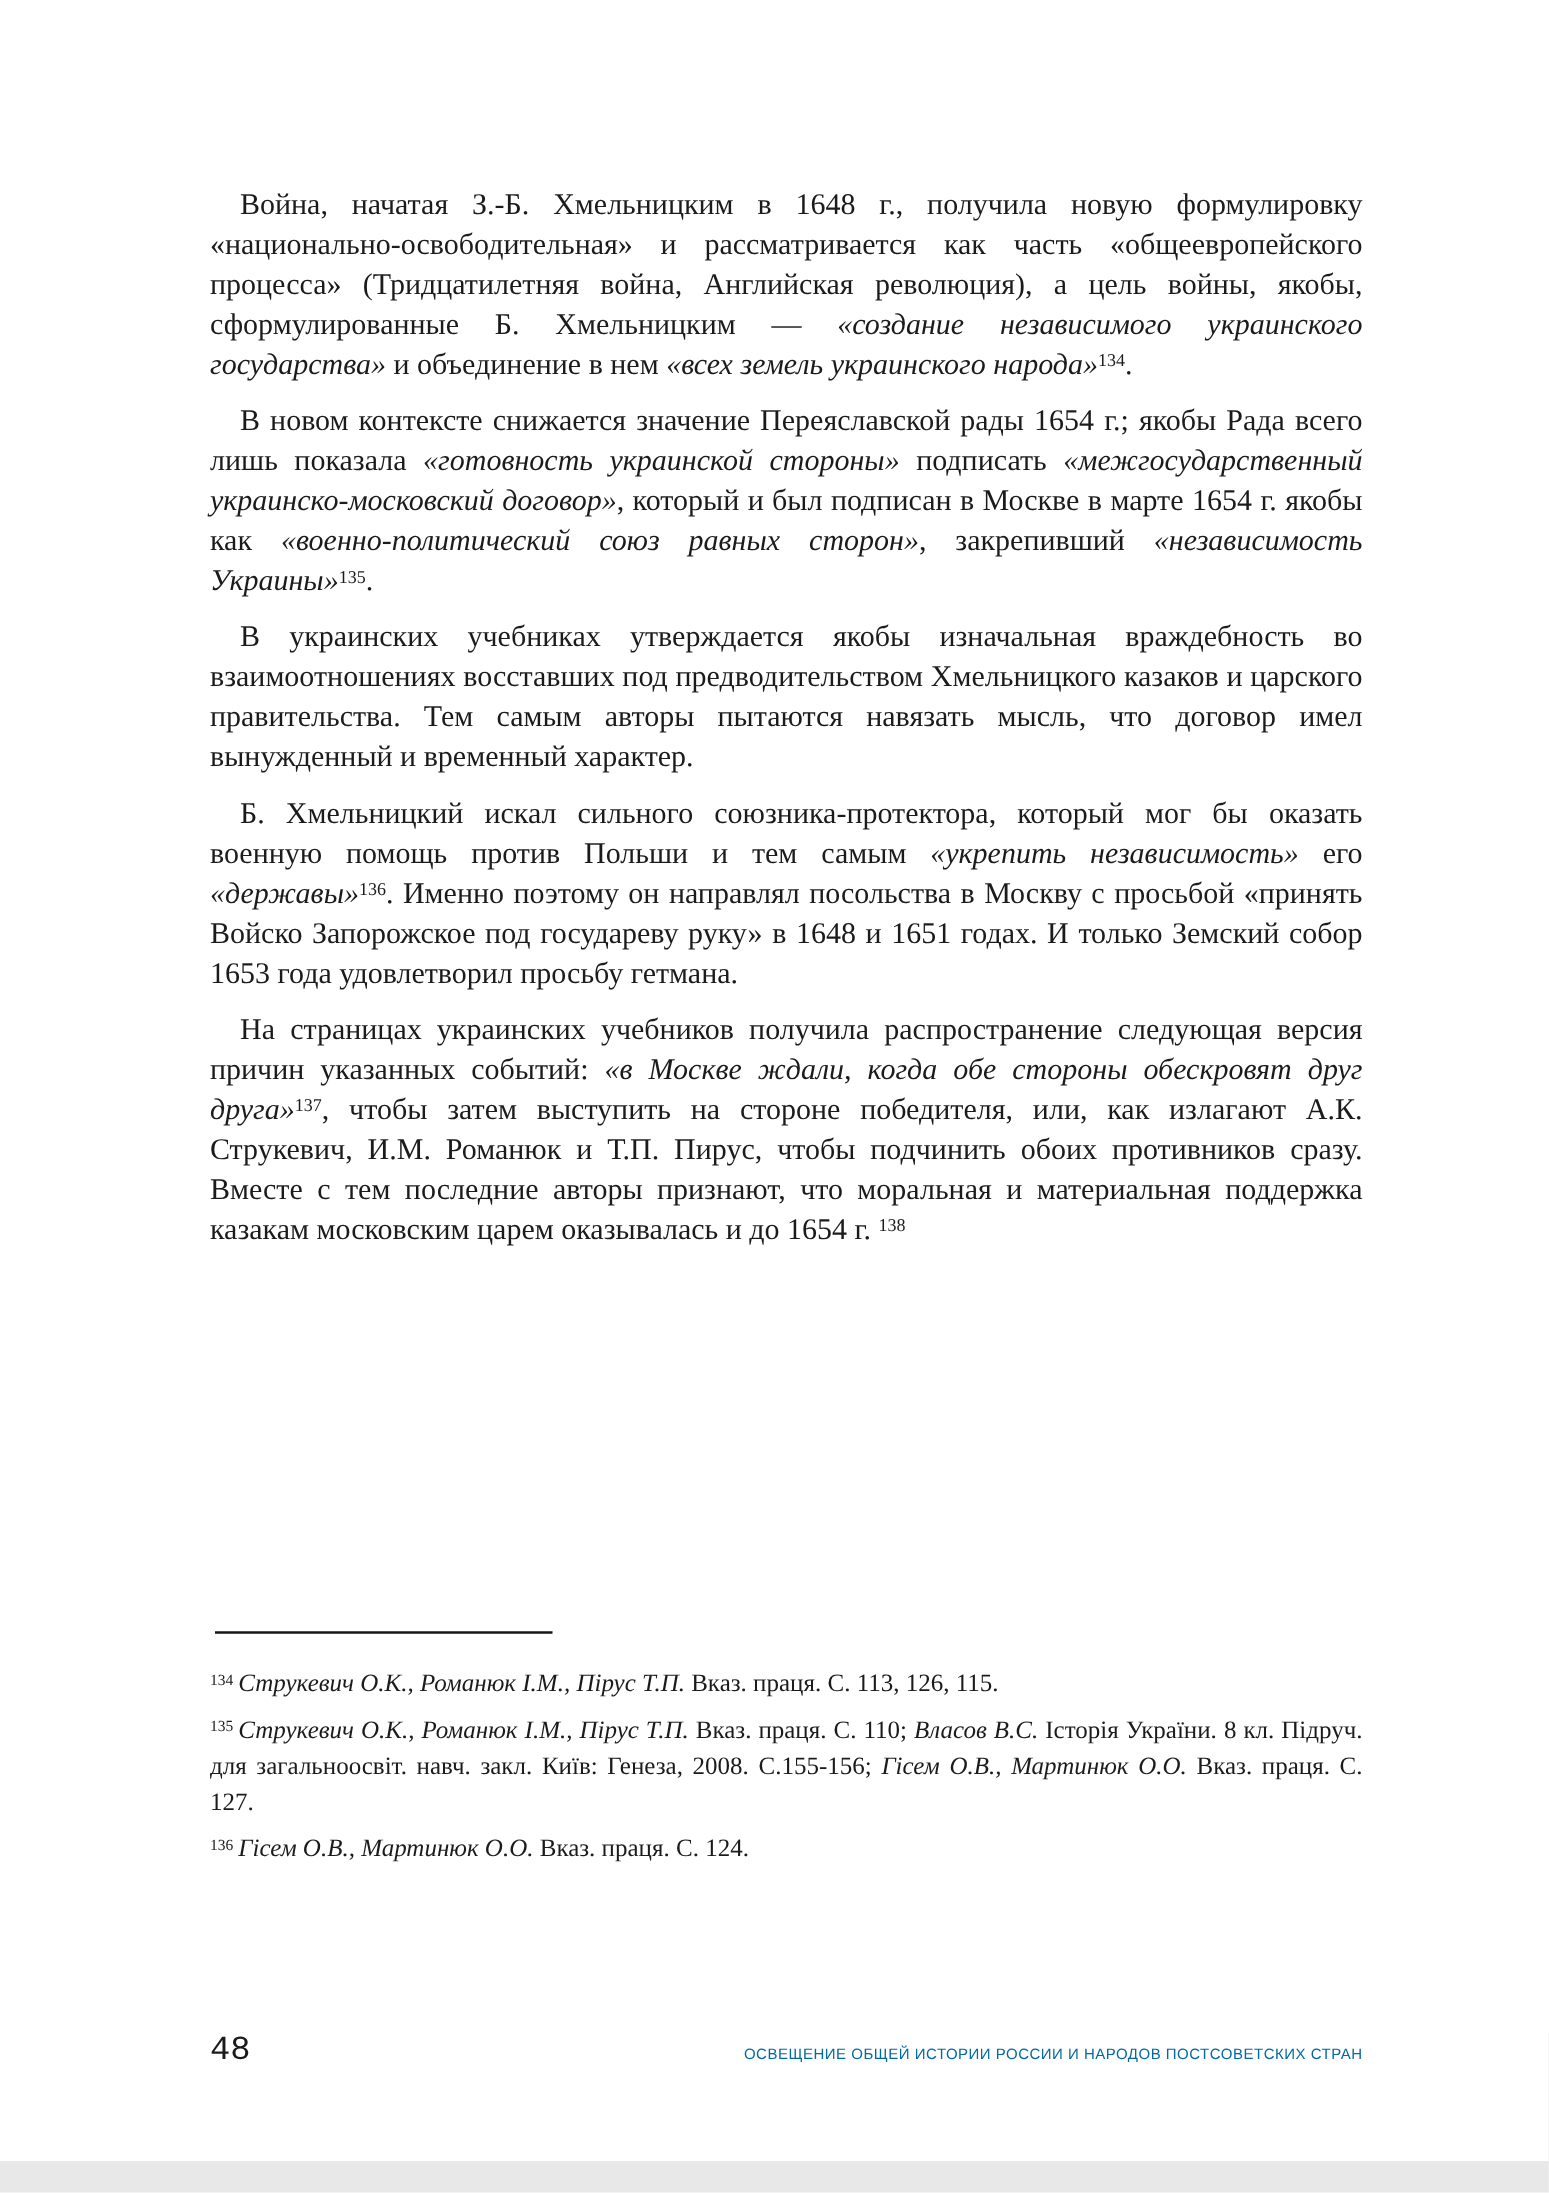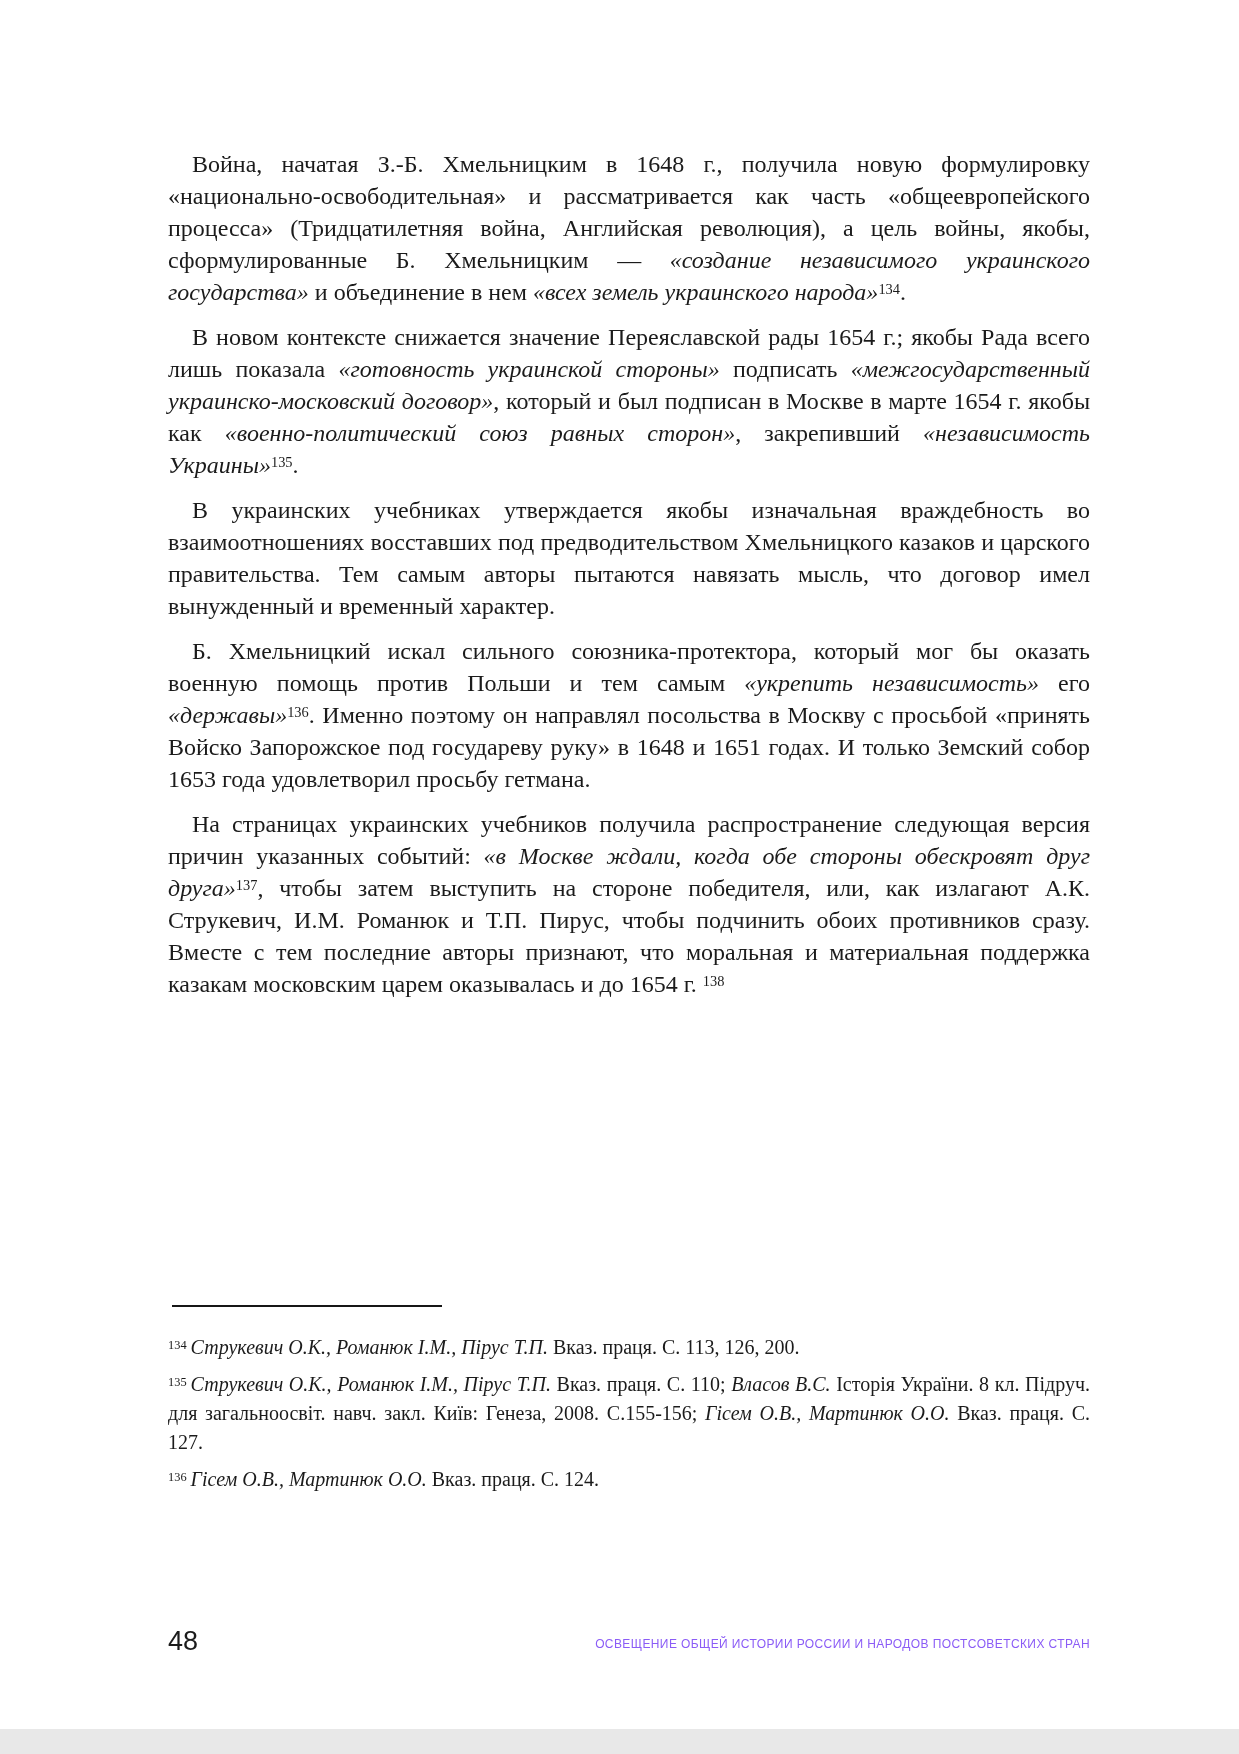--- a/index.html
+++ b/index.html
@@ -60,26 +60,26 @@
   .footer-row{
     position:absolute;
     left:168px;top:1626px;width:922px;
     display:flex;
     align-items:flex-end;
     justify-content:space-between;
   }
   .page-num{
     font-size:27px;
     color:#1b1b1b;
-    font-family:Liberation Sans, sans-serif;
+    font-family:Liberation Mono, monospace;
   }
   .running-title{
     font-size:12px;
     letter-spacing:0.4px;
-    color:#8b5cf6;
+    color:#0369a1;
     font-family:"Liberation Sans","DejaVu Sans",sans-serif;
     padding-bottom:6px;
     text-transform:uppercase;
   }
 </style>
 </head>
 <body>
 
 <div class="page">
 
@@ -87,21 +87,21 @@
     <p class="body-par"><span>Война, начатая З.-Б. Хмельницким в 1648 г., получила новую формулировку «национально-освободительная» и рассматривается как часть «общеевропейского процесса» (Тридцатилетняя война, Английская революция), а цель войны, якобы, сформулированные Б. Хмельницким — </span><span class="it">«создание независимого украинского государства»</span><span> и объединение в нем </span><span class="it">«всех земель украинского народа»</span><sup class="fnref">134</sup><span>.</span></p>
     <p class="body-par"><span>В новом контексте снижается значение Переяславской рады 1654 г.; якобы Рада всего лишь показала </span><span class="it">«готовность украинской стороны»</span><span> подписать </span><span class="it">«межгосударственный украинско-московский договор»</span><span>, который и был подписан в Москве в марте 1654 г. якобы как </span><span class="it">«военно-политический союз равных сторон»</span><span>, закрепивший </span><span class="it">«независимость Украины»</span><sup class="fnref">135</sup><span>.</span></p>
     <p class="body-par"><span>В украинских учебниках утверждается якобы изначальная враждебность во взаимоотношениях восставших под предводительством Хмельницкого казаков и царского правительства. Тем самым авторы пытаются навязать мысль, что договор имел вынужденный и временный характер.</span></p>
     <p class="body-par"><span>Б. Хмельницкий искал сильного союзника-протектора, который мог бы оказать военную помощь против Польши и тем самым </span><span class="it">«укрепить независимость»</span><span> его </span><span class="it">«державы»</span><sup class="fnref">136</sup><span>. Именно поэтому он направлял посольства в Москву с просьбой «принять Войско Запорожское под государеву руку» в 1648 и 1651 годах. И только Земский собор 1653 года удовлетворил просьбу гетмана.</span></p>
     <p class="body-par"><span>На страницах украинских учебников получила распространение следующая версия причин указанных событий: </span><span class="it">«в Москве ждали, когда обе стороны обескровят друг друга»</span><sup class="fnref">137</sup><span>, чтобы затем выступить на стороне победителя, или, как излагают А.К. Струкевич, И.М. Романюк и Т.П. Пирус, чтобы подчинить обоих противников сразу. Вместе с тем последние авторы признают, что моральная и материальная поддержка казакам московским царем оказывалась и до 1654 г. </span><sup class="fnref">138</sup></p>
   </main>
 
   <section class="footnote-area">
     <hr class="fn-rule">
     <p class="footnote">
-      <sup class="fn-marker">134</sup><span><span class="it">Струкевич О.К., Романюк І.М., Пірус Т.П.</span><span> Вказ. праця. С. 113, 126, 200.</span></span>
+      <sup class="fn-marker">134</sup><span><span class="it">Струкевич О.К., Романюк І.М., Пірус Т.П.</span><span> Вказ. праця. С. 113, 126, 115.</span></span>
     </p>
     <p class="footnote">
       <sup class="fn-marker">135</sup><span><span class="it">Струкевич О.К., Романюк І.М., Пірус Т.П.</span><span> Вказ. праця. С. 110; </span><span class="it">Власов В.С.</span><span> Історія України. 8 кл. Підруч. для загальноосвіт. навч. закл. Київ: Генеза, 2008. С.155-156; </span><span class="it">Гісем О.В., Мартинюк О.О.</span><span> Вказ. праця. С. 127.</span></span>
     </p>
     <p class="footnote">
       <sup class="fn-marker">136</sup><span><span class="it">Гісем О.В., Мартинюк О.О.</span><span> Вказ. праця. С. 124.</span></span>
     </p>
   </section>
 
   <footer class="footer-row">

